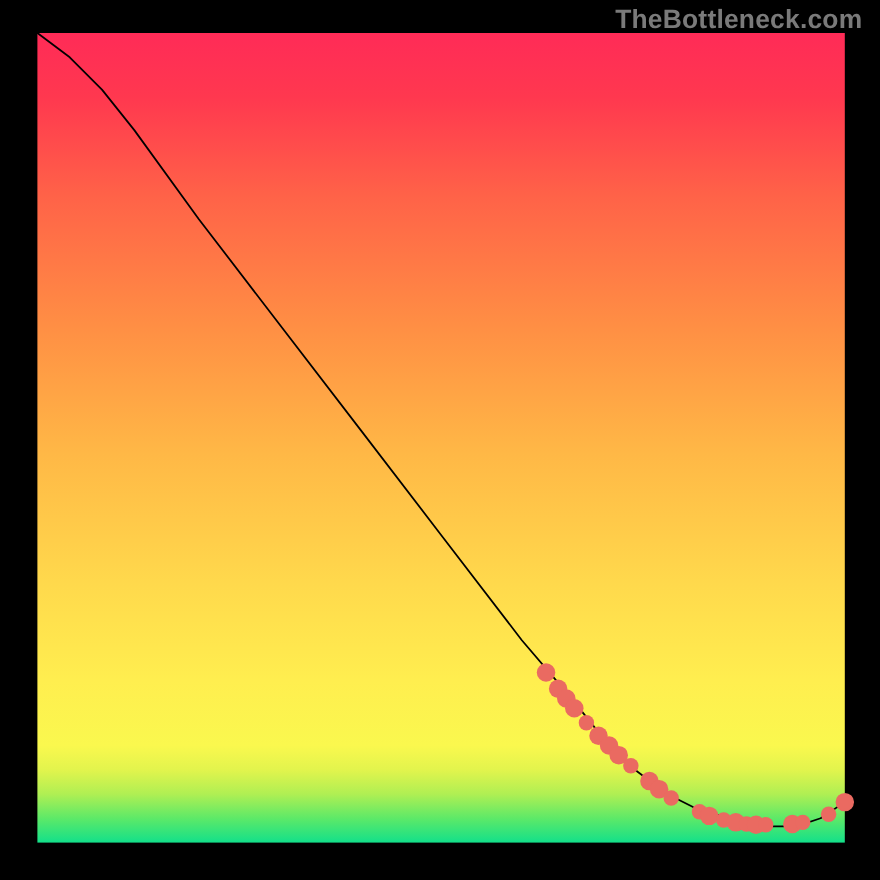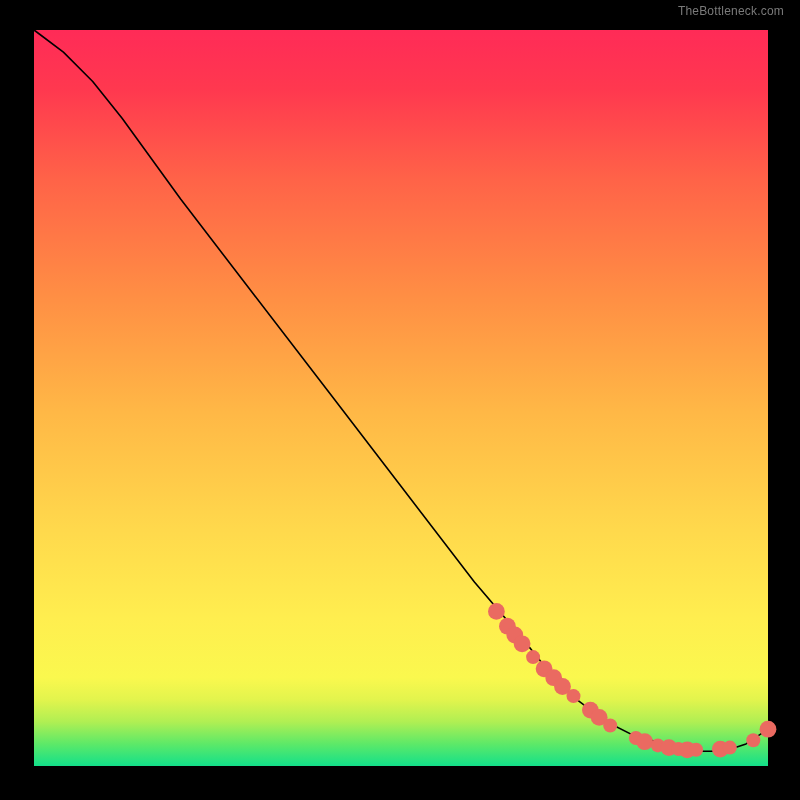--- a/index.html
+++ b/index.html
@@ -15,22 +15,22 @@
     position: relative;
     width: 800px;
     height: 800px;
     background: #000;
   }
   .attribution {
     position: absolute;
     top: 4px;
     right: 16px;
     color: #7a7a7a;
-    font-size: 12px;
-    font-weight: 400;
+    font-size: 24px;
+    font-weight: 700;
     letter-spacing: 0.2px;
   }
   .plot {
     position: absolute;
     left: 34px;
     top: 30px;
     width: 734px;
     height: 736px;
     
     background: linear-gradient(to top,

